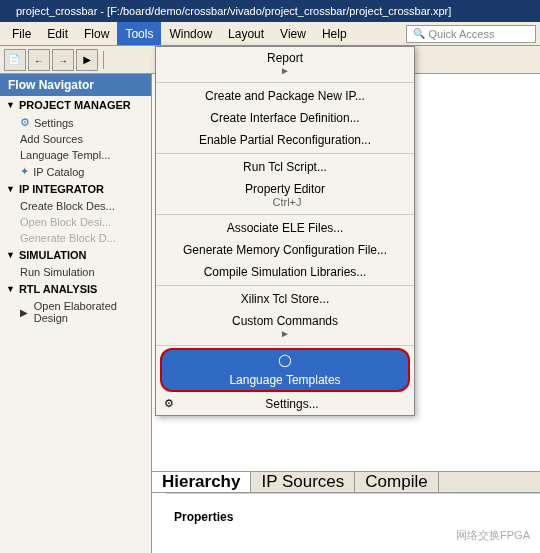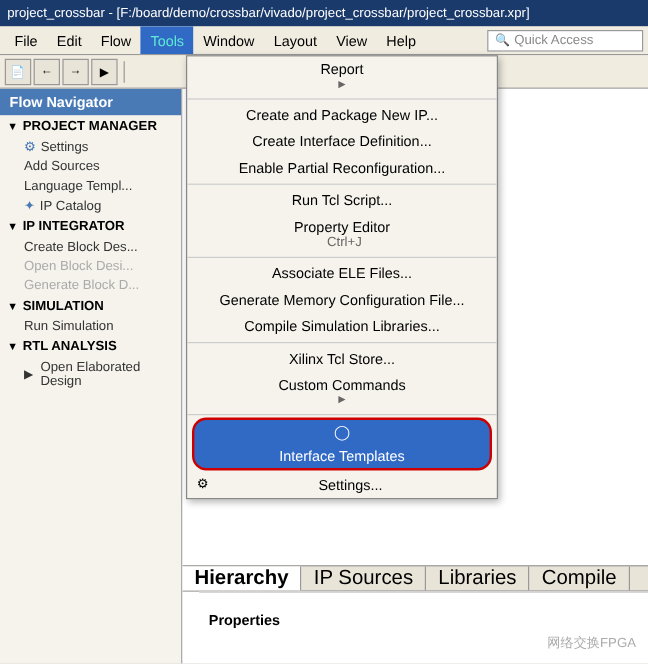--- a/index.html
+++ b/index.html
@@ -10,21 +10,21 @@
       font-size: 12px;
       background: #d4d0c8;
       overflow: hidden;
       position: relative;
     }
 
     
     .title-bar {
       background: #1a3a6b;
       color: #fff;
-      padding: 3px 6px;
+      padding: 3px 16px;
       font-size: 11px;
       height: 22px;
       display: flex;
       align-items: center;
     }
 
     
     .menu-bar {
       background: #f0ece0;
       border-bottom: 1px solid #999;
@@ -35,21 +35,21 @@
     }
     .menu-item {
       padding: 2px 8px;
       cursor: pointer;
       font-size: 12px;
       color: #000;
       height: 100%;
       display: flex;
       align-items: center;
     }
-    .menu-item.active { background: #316ac5; color: #5eead4; }
+    .menu-item.active { background: #316ac5; color: #ffffff; }
 
     
     .toolbar {
       background: #f0ece0;
       border-bottom: 1px solid #999;
       height: 28px;
       display: flex;
       align-items: center;
       padding: 0 4px;
       gap: 2px;
@@ -313,21 +313,20 @@
       <div class="file-list">
         <div class="file-entry">crossbar_top.v (17)</div>
         <div class="file-entry">insert_interface...</div>
         <div class="file-entry">module.v (2)</div>
       </div>
     </div>
 
     <div class="tab-bar">
       <div class="tab active">Hierarchy</div>
       <div class="tab">IP Sources</div>
-      <div class="tab">Libraries</div>
       <div class="tab">Compile</div>
     </div>
 
     <div class="properties-panel">
       <div class="properties-title">Properties</div>
     </div>
 
     <div class="watermark">网络交换FPGA</div>
   </div>
 
@@ -382,21 +381,21 @@
     </div>
     <div class="dropdown-item">
       <span>Custom Commands</span>
       <span class="submenu-arrow">►</span>
     </div>
 
     <div class="dropdown-separator"></div>
 
     <div class="dropdown-item highlighted" style="display:flex; align-items:center; gap:6px;">
       <span style="font-size:12px; color:#fff;">◯</span>
-      <span>Interface Templates</span>
+      <span>Language Templates</span>
     </div>
 
     <div class="dropdown-item has-icon">
       <span class="item-icon">⚙</span>
       <span>Settings...</span>
     </div>
 
   </div>
 </div>
 

